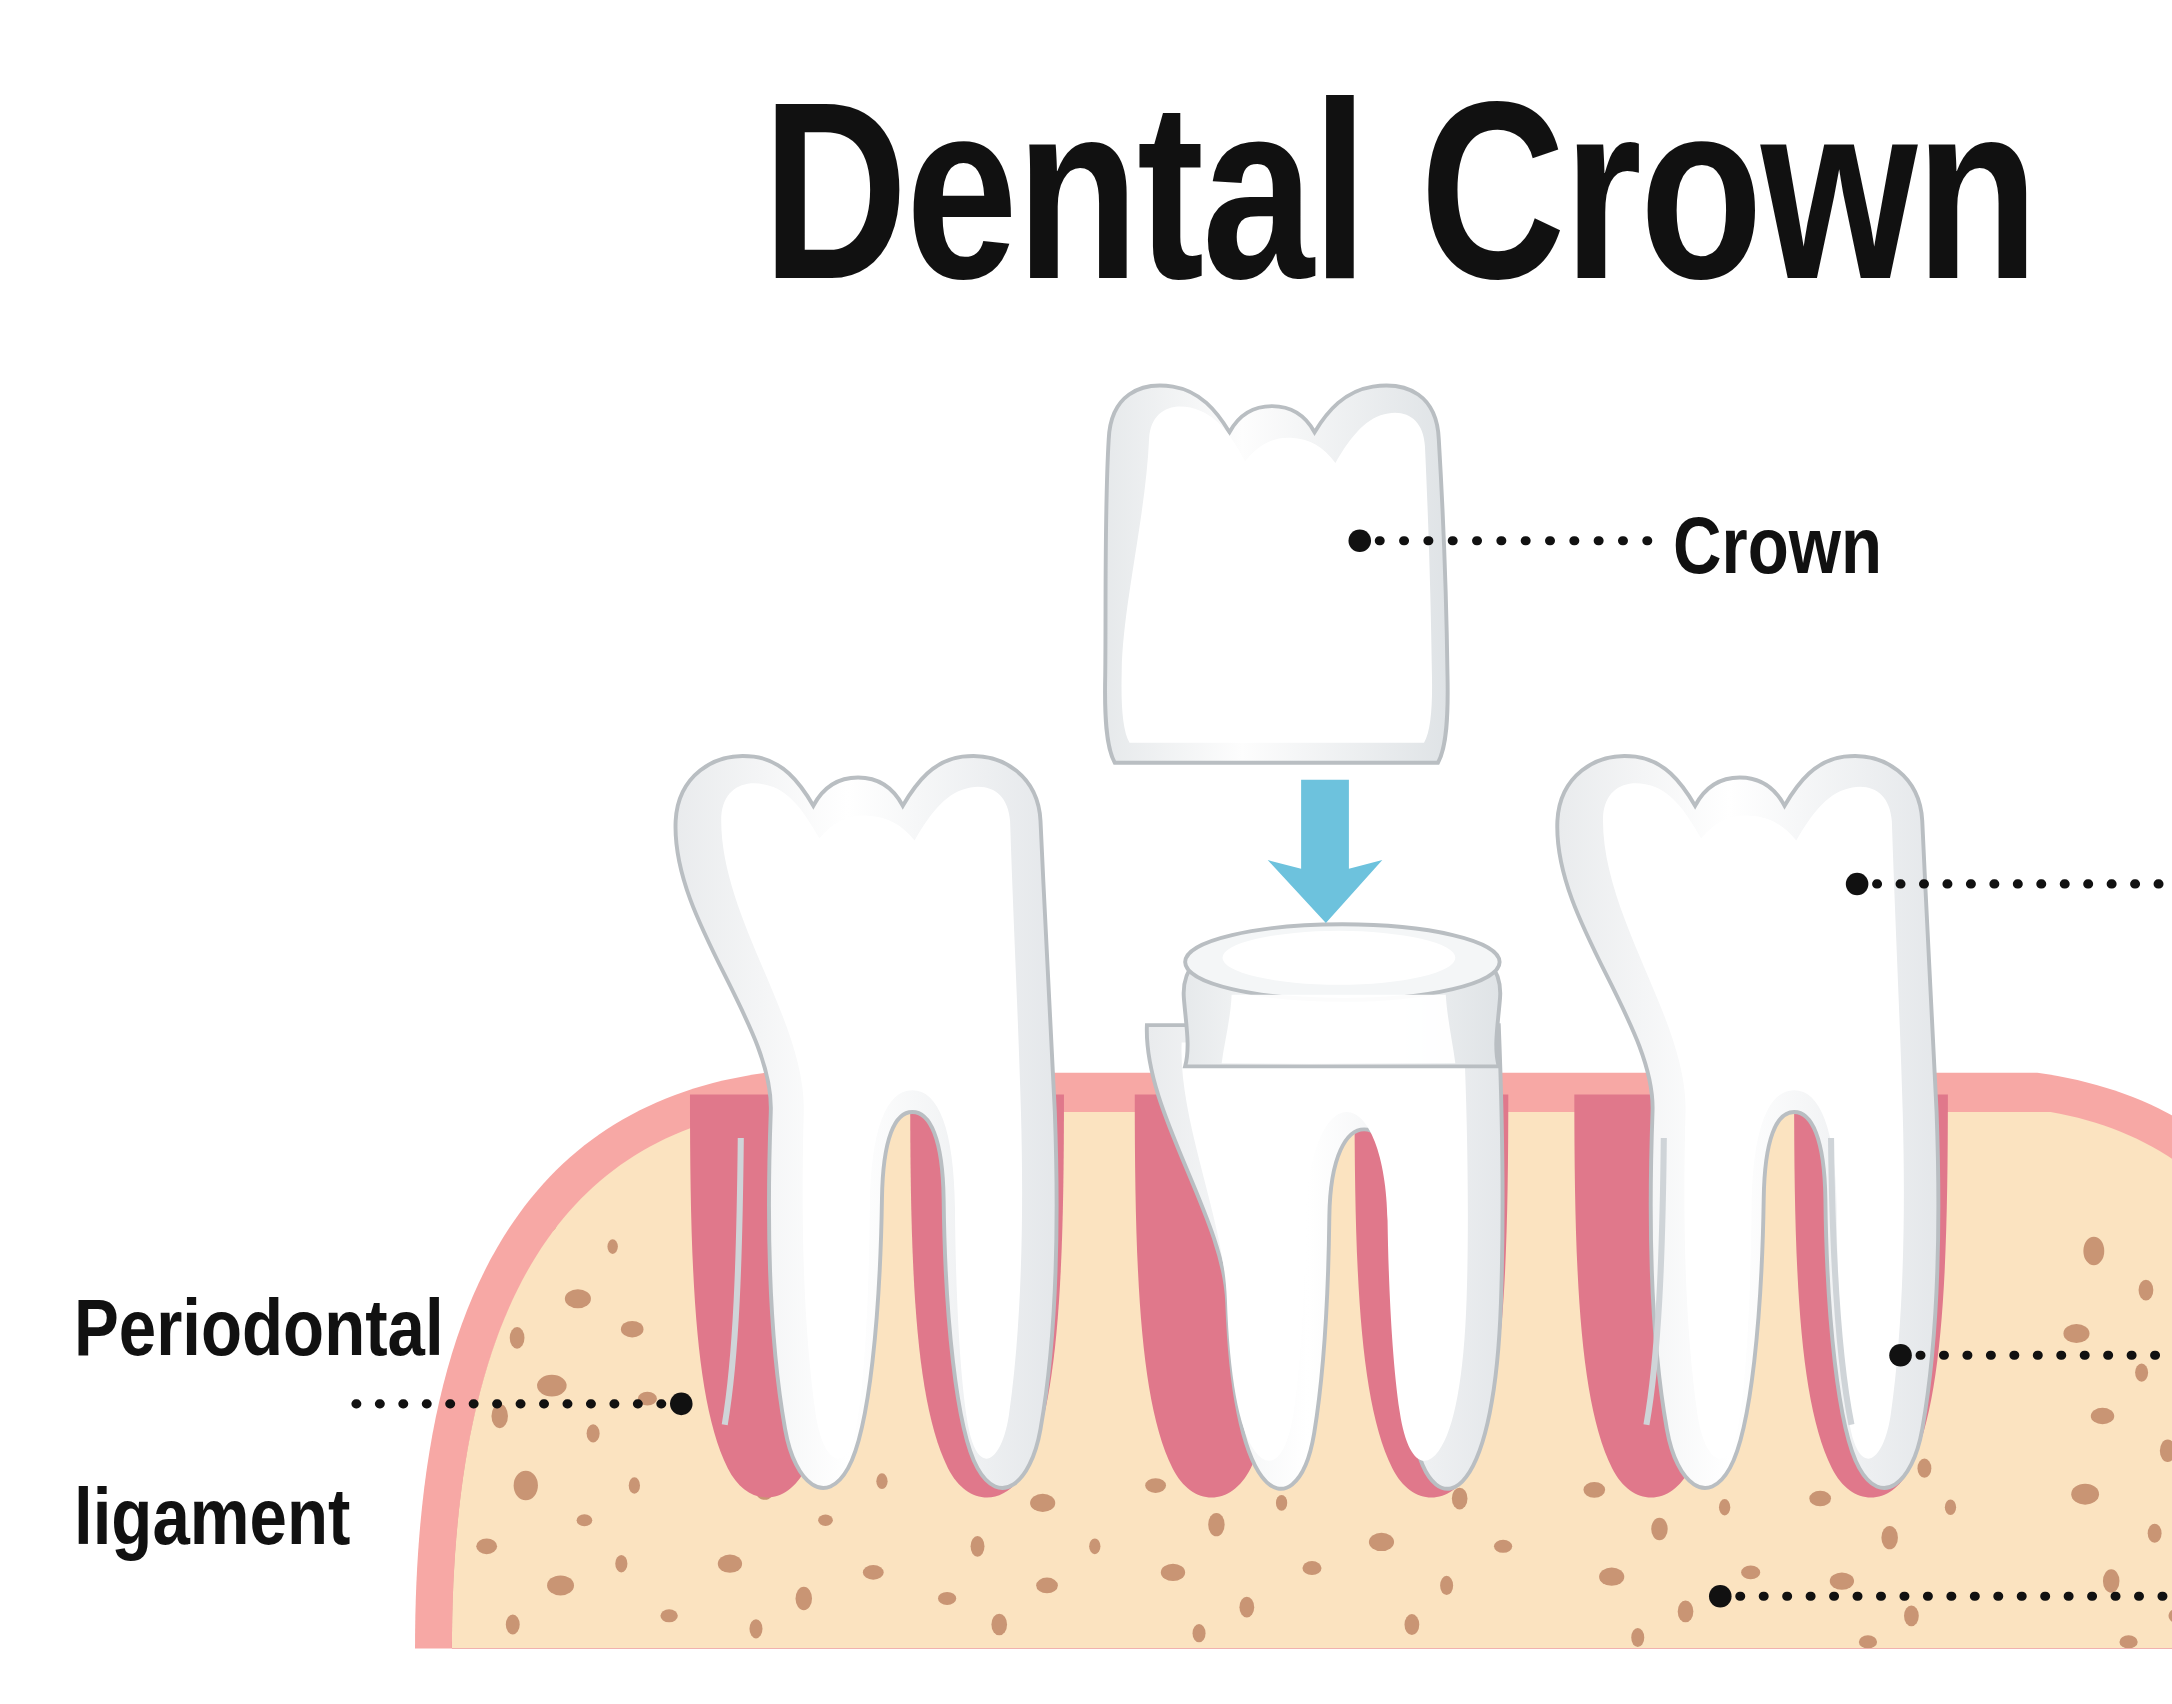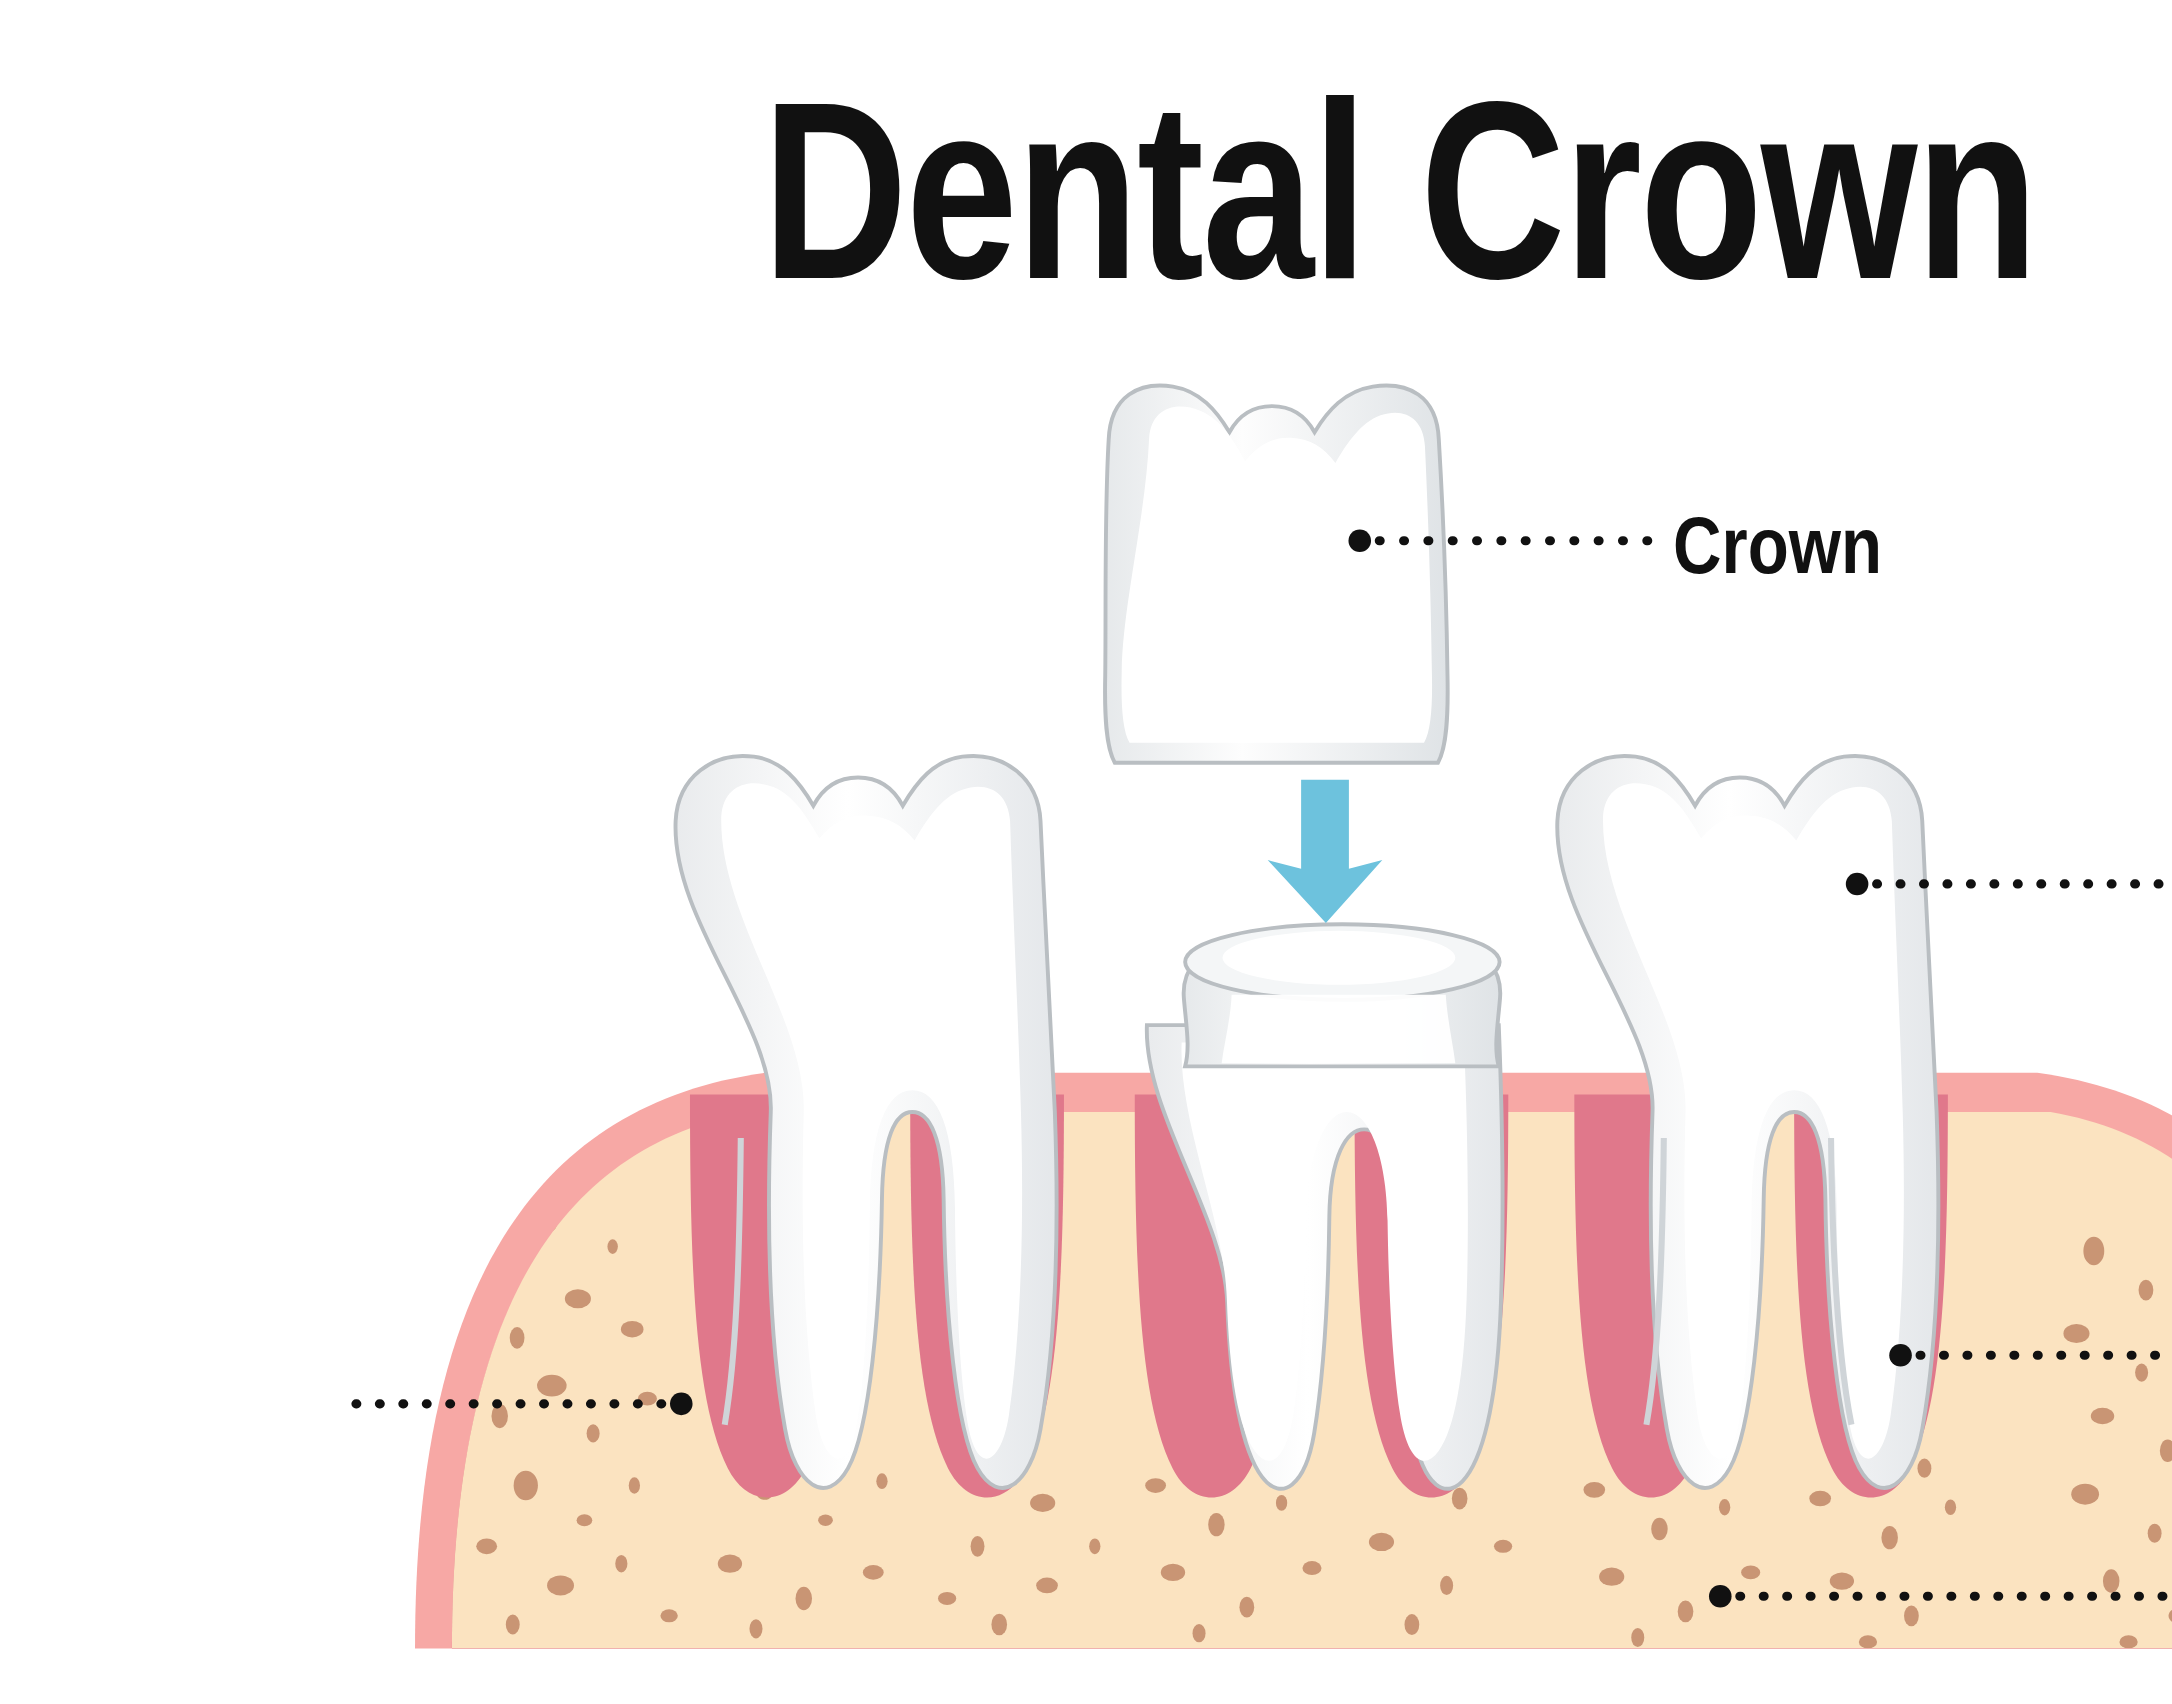--- a/index.html
+++ b/index.html
@@ -403,15 +403,19 @@
           <circle cx="1568" cy="3232" r="26" fill="#111111"></circle>
           <line x1="1523" y1="3232" x2="810" y2="3232" stroke="#111111" stroke-width="21" stroke-linecap="round" stroke-dasharray="2 52"></line>
         </g>
       </g>
 
     </g>
   </svg>
 
   <div class="lbl r" style="left:1673px;top:499px;">Crown</div>
 
+  <div style="position:absolute;left:74px;top:1281px;width:361px;text-align:left;">
+    <div class="lbl" style="position:relative;left:0;top:0;transform-origin:0 50%;">Periodontal</div>
+    <div class="lbl" style="position:relative;left:0;top:95px;transform-origin:0 50%;">ligament</div>
+  </div>
 
 </div>
 
 
 </body></html>

